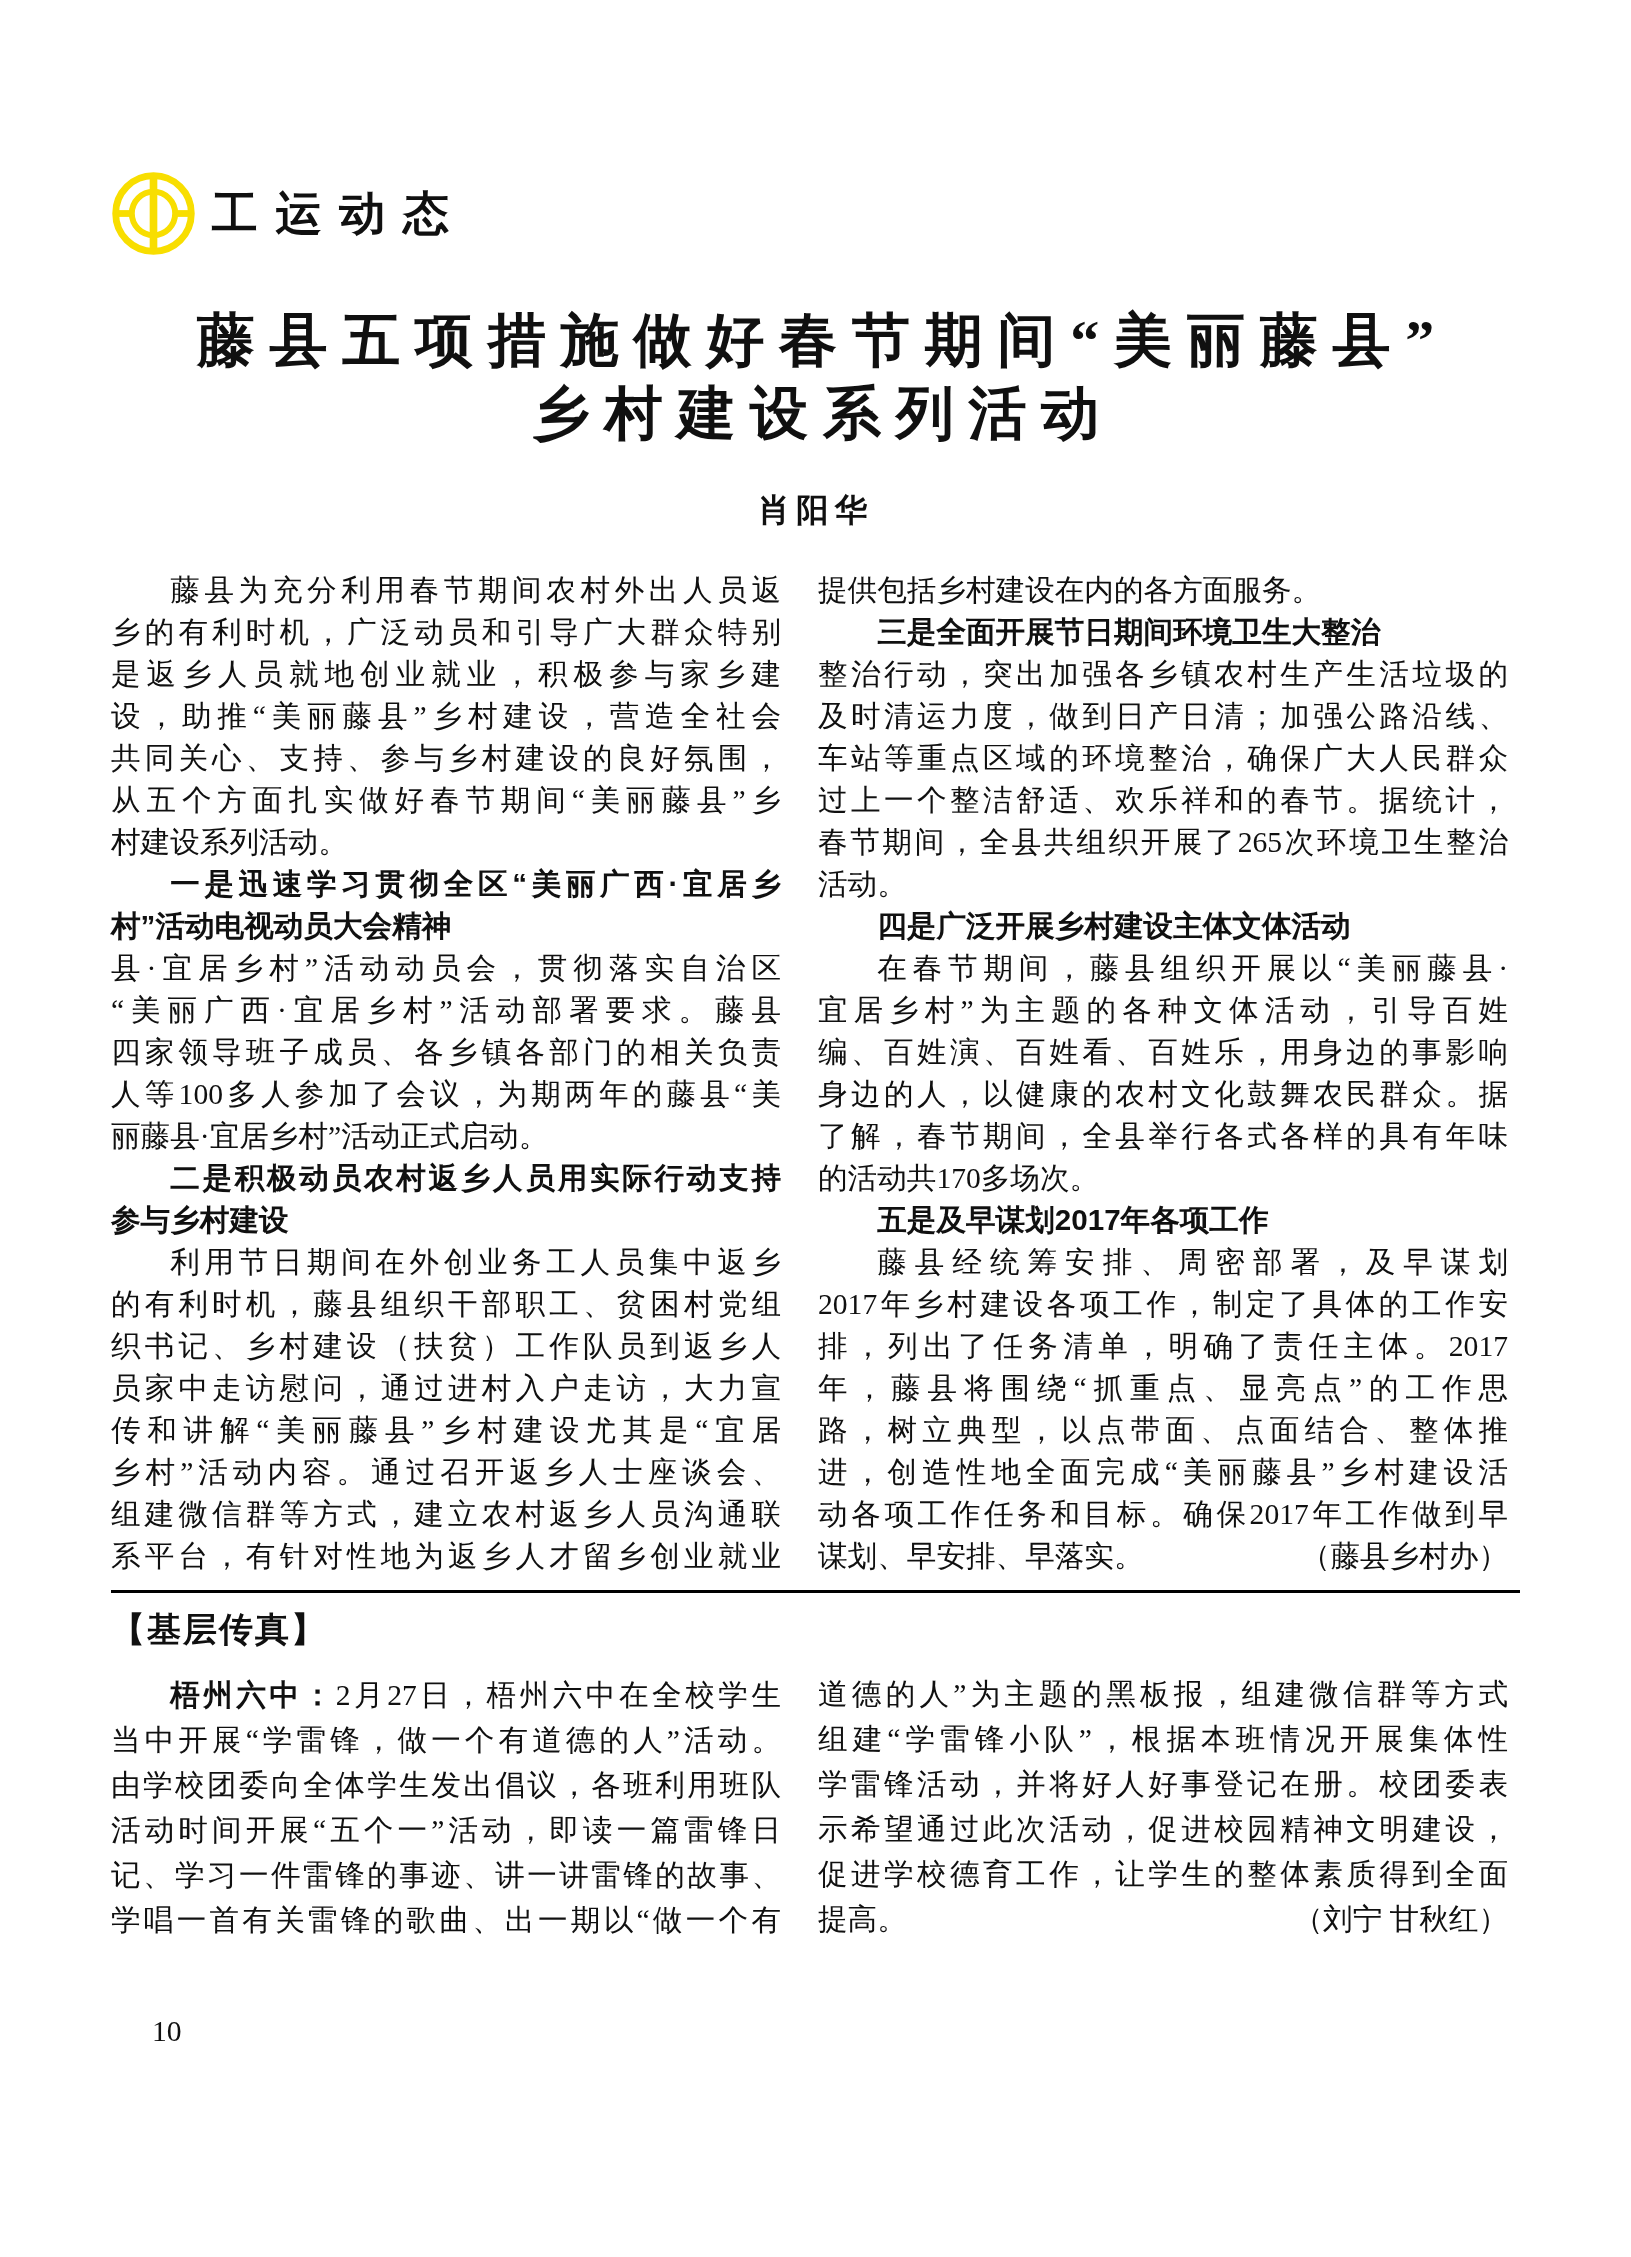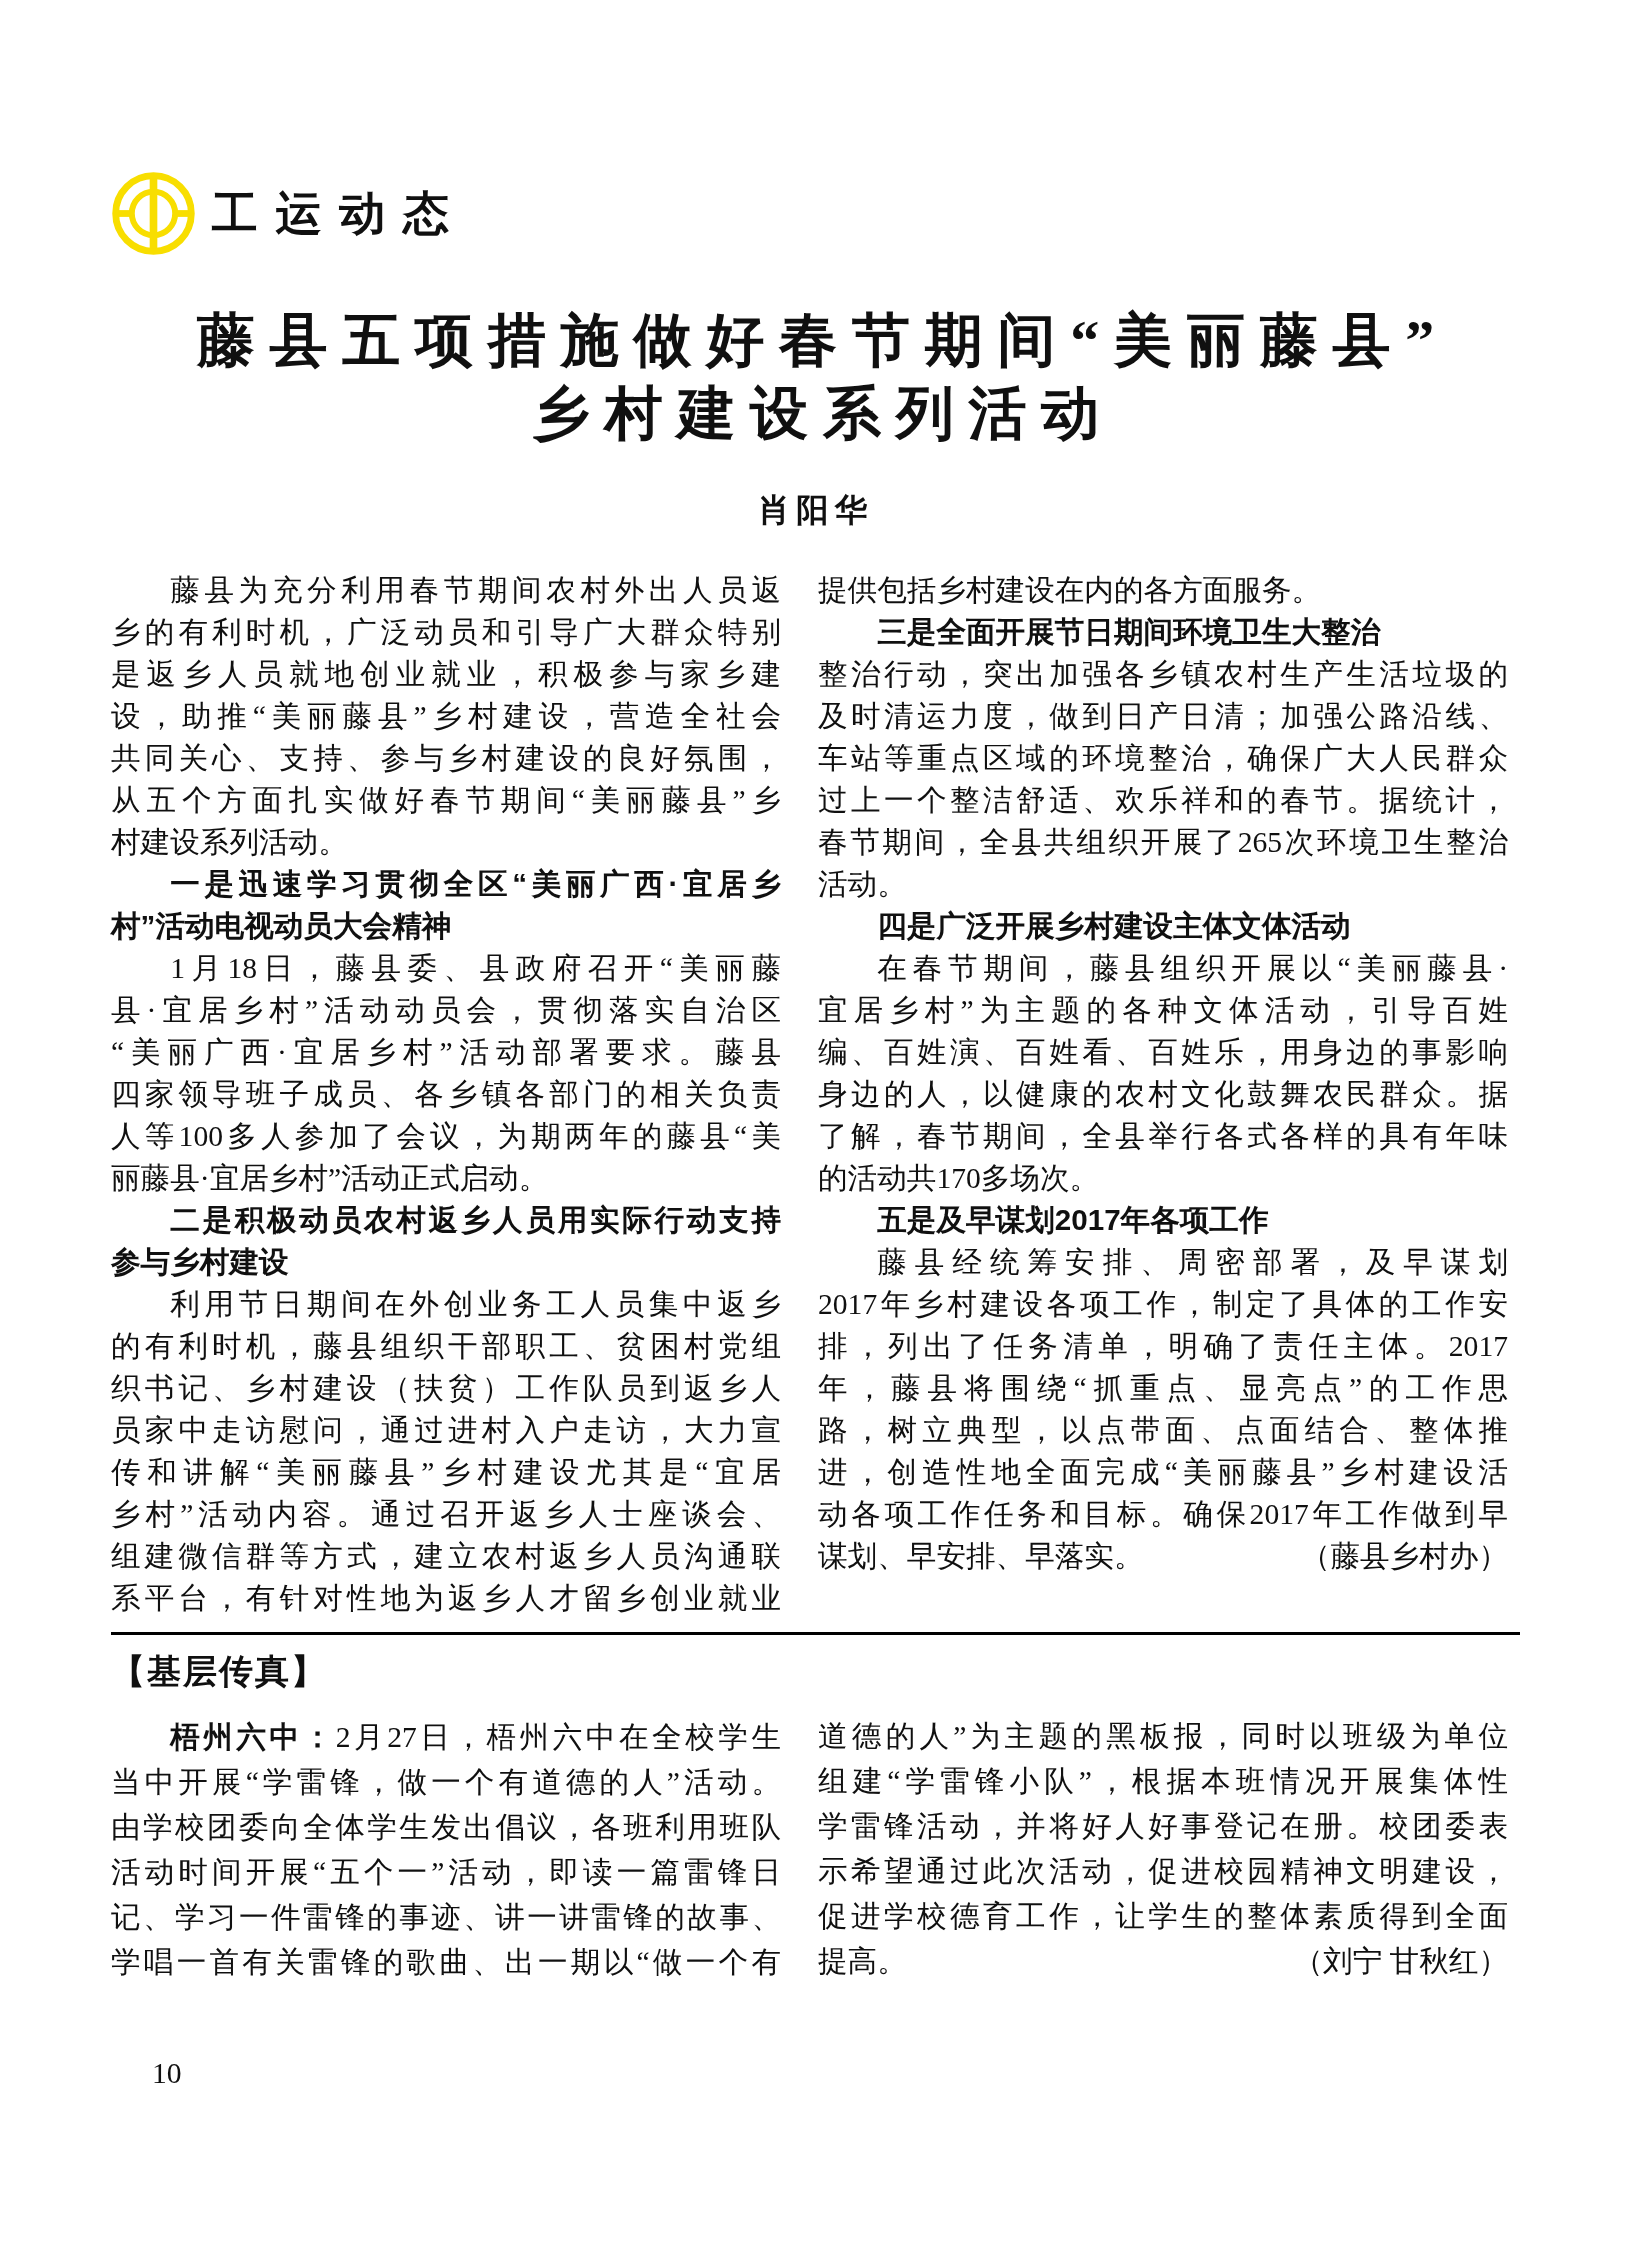--- a/index.html
+++ b/index.html
@@ -92,21 +92,20 @@
     <div class="col-left">
         <div class="line indent">藤县为充分利用春节期间农村外出人员返</div>
         <div class="line">乡的有利时机，广泛动员和引导广大群众特别</div>
         <div class="line">是返乡人员就地创业就业，积极参与家乡建</div>
         <div class="line">设，助推“美丽藤县”乡村建设，营造全社会</div>
         <div class="line">共同关心、支持、参与乡村建设的良好氛围，</div>
         <div class="line">从五个方面扎实做好春节期间“美丽藤县”乡</div>
         <div class="line end">村建设系列活动。</div>
         <div class="line bold indent">一是迅速学习贯彻全区“美丽广西·宜居乡</div>
         <div class="line bold end">村”活动电视动员大会精神</div>
-        <div class="line indent">1月18日，藤县委、县政府召开“美丽藤</div>
         <div class="line">县·宜居乡村”活动动员会，贯彻落实自治区</div>
         <div class="line">“美丽广西·宜居乡村”活动部署要求。藤县</div>
         <div class="line">四家领导班子成员、各乡镇各部门的相关负责</div>
         <div class="line">人等100多人参加了会议，为期两年的藤县“美</div>
         <div class="line end">丽藤县·宜居乡村”活动正式启动。</div>
         <div class="line bold indent">二是积极动员农村返乡人员用实际行动支持</div>
         <div class="line bold end">参与乡村建设</div>
         <div class="line indent">利用节日期间在外创业务工人员集中返乡</div>
         <div class="line">的有利时机，藤县组织干部职工、贫困村党组</div>
         <div class="line">织书记、乡村建设（扶贫）工作队员到返乡人</div>
@@ -154,21 +153,21 @@
   <div class="columns cols2">
     <div class="col-left">
         <div class="line indent"><span class="bold">梧州六中：</span>2月27日，梧州六中在全校学生</div>
         <div class="line">当中开展“学雷锋，做一个有道德的人”活动。</div>
         <div class="line">由学校团委向全体学生发出倡议，各班利用班队</div>
         <div class="line">活动时间开展“五个一”活动，即读一篇雷锋日</div>
         <div class="line">记、学习一件雷锋的事迹、讲一讲雷锋的故事、</div>
         <div class="line">学唱一首有关雷锋的歌曲、出一期以“做一个有</div>
       </div>
     <div class="col-right">
-        <div class="line">道德的人”为主题的黑板报，同时以班级为单位</div>
+        <div class="line">道德的人”为主题的黑板报，组建微信群等方式</div>
         <div class="line">组建“学雷锋小队”，根据本班情况开展集体性</div>
         <div class="line">学雷锋活动，并将好人好事登记在册。校团委表</div>
         <div class="line">示希望通过此次活动，促进校园精神文明建设，</div>
         <div class="line">促进学校德育工作，让学生的整体素质得到全面</div>
         <div class="line end flex">
           <span>提高。</span>
           <span>（刘宁 甘秋红）</span>
         </div>
       </div>
   </div>

